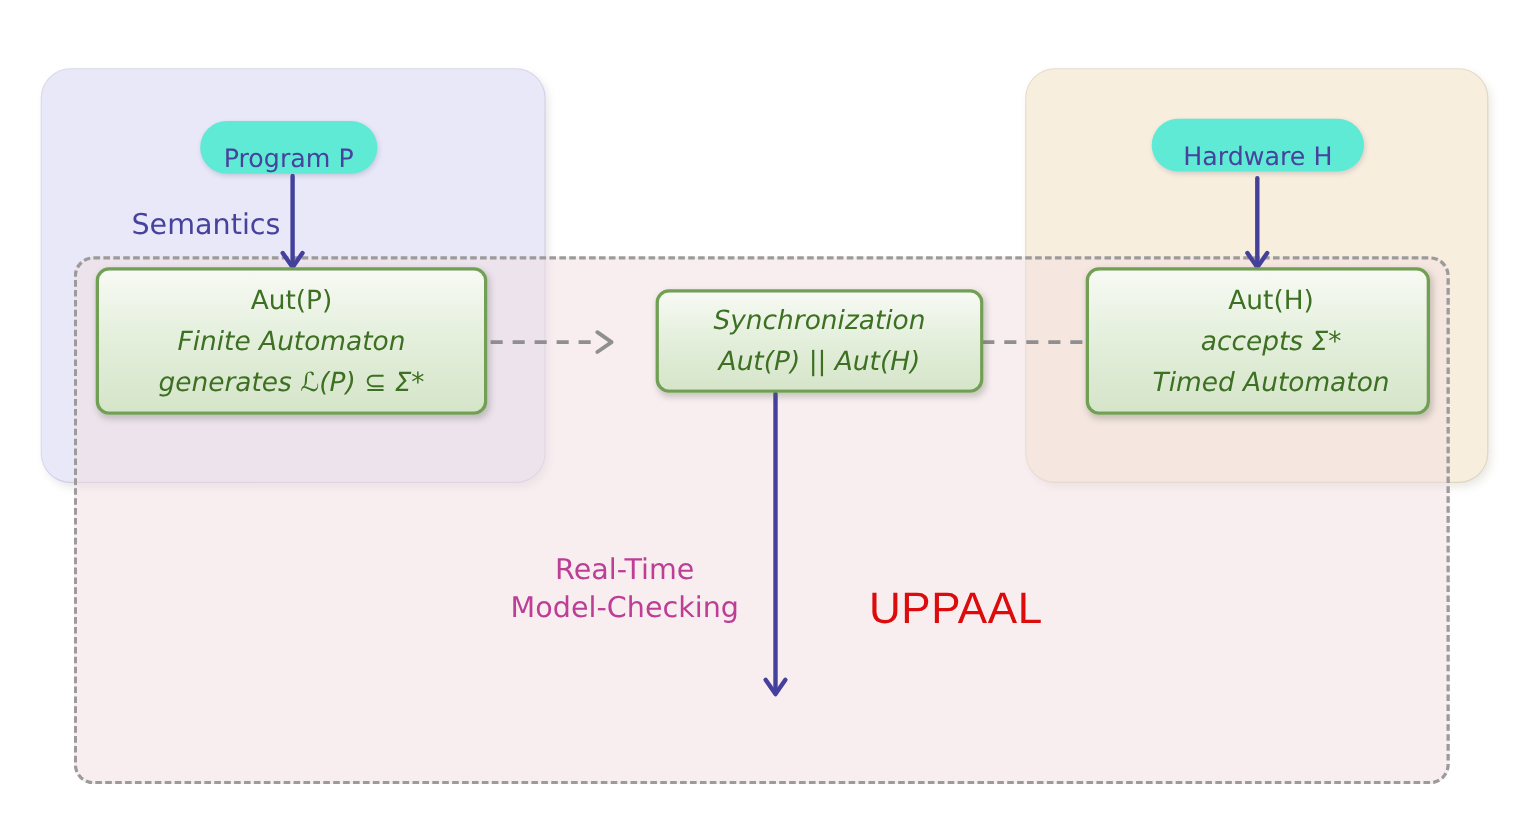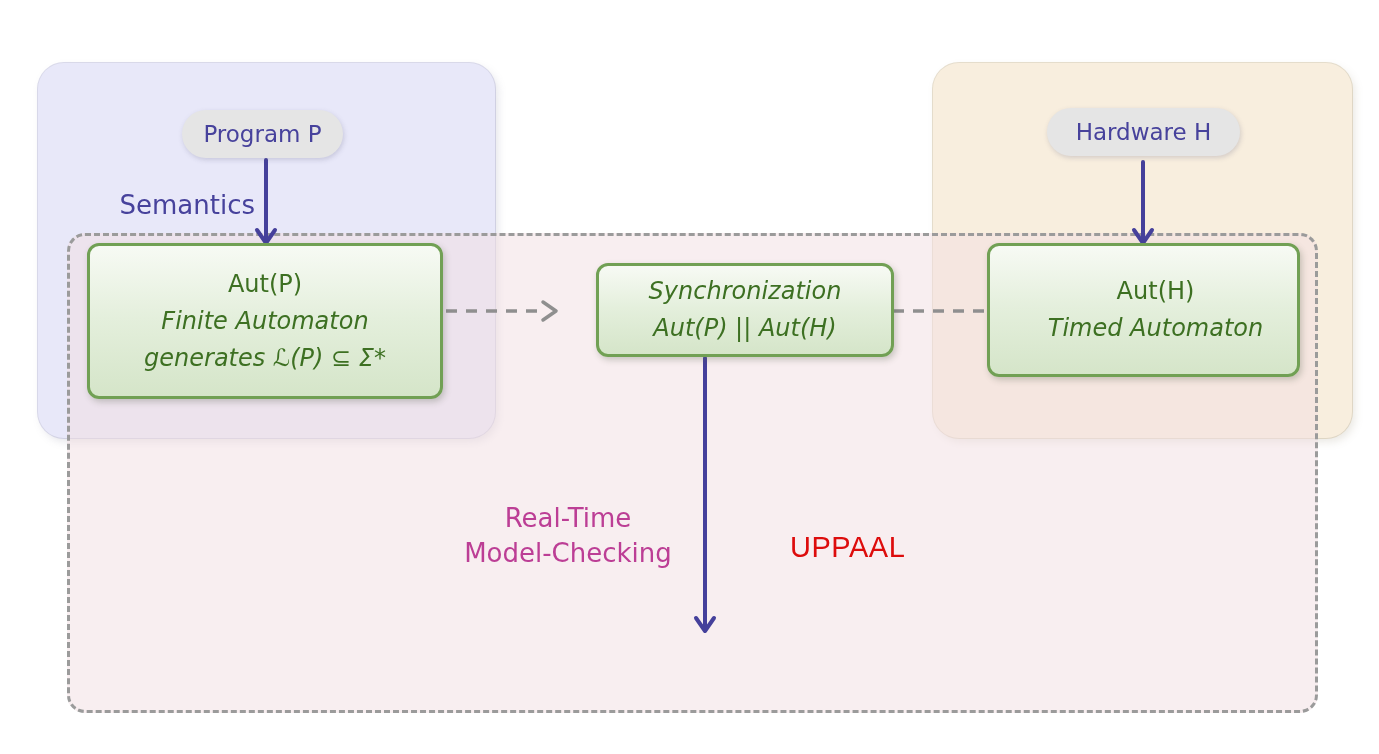--- a/index.html
+++ b/index.html
@@ -50,22 +50,22 @@
   #arrow-layer {
     position: absolute; left: 0; top: 0; width: 1379px; height: 754px;
     z-index: 3; pointer-events: none;
   }
   .solid-arrow { stroke: var(--c-arrow_indigo); stroke-width: 4; fill: none; stroke-linecap: round; stroke-linejoin: round; }
   .dashed-arrow { stroke: var(--c-dashed_gray); stroke-width: 3.5; fill: none; stroke-linecap: butt; }
   .dashed-head  { stroke: var(--c-dashed_gray); stroke-width: 3.5; fill: none; stroke-linecap: round; stroke-linejoin: round; }
   
   .tag {
     position: absolute; z-index: 4;
-    background: #e5e5e5; border-radius: 24px;
-    display: flex; align-items: center; justify-content: center;
+    background: #5eead4; border-radius: 24px;
+    display: flex; align-items: flex-end; justify-content: center;
     color: var(--c-text_indigo);
     font-size: 23px; font-weight: 500;
     box-shadow: 1px 2px 5px rgba(80,80,120,0.22);
   }
   #program-tag  { left: 182px; top: 110px; width: 161px; height: 48px; }
   #hardware-tag { left: 1047px; top: 108px; width: 193px; height: 48px; }
   
   .edge-label {
     position: absolute; z-index: 4;
     color: var(--c-text_indigo);
@@ -79,38 +79,38 @@
     box-sizing: border-box;
     border: 3px solid var(--c-green_border);
     border-radius: 12px;
     background: linear-gradient(180deg, #f7faf4 0%, #e4efdc 48%, #d5e5c9 100%);
     box-shadow: 2px 3px 6px rgba(90,100,80,0.30);
     display: flex; flex-direction: column; align-items: center; justify-content: center;
     color: var(--c-green_text);
     font-size: 24px; font-weight: 500;
     line-height: 37px; text-align: center;
   }
-  #aut-p-box { left: 87px;  top: 243px; width: 356px; height: 156px; }
+  #aut-p-box { left: 87px;  top: 243px; width: 356px; height: 134px; }
   #aut-h-box { left: 987px; top: 243px; width: 313px; height: 134px; padding-left: 24px; }
   #sync-box  { left: 558px; top: 263px; width: 298px; height: 94px; margin-left: 38px; }
   .green-box .em { font-style: italic; }
   
   #model-checking-label {
     position: absolute; z-index: 4;
     left: 420px; top: 501px; width: 296px;
     text-align: center;
     color: var(--c-magenta);
     font-size: 26px; font-weight: 500; line-height: 35px;
   }
   #uppaal-label {
     position: absolute; z-index: 4;
     left: 790px; top: 531px; width: 200px;
     color: var(--c-uppaal_red);
     font-family: "Liberation Sans", sans-serif;
-    font-size: 29px; font-weight: 500; letter-spacing: 0.5px;
+    font-size: 40px; font-weight: 500; letter-spacing: 0.5px;
   }
   
   #wcet-box {
     position: absolute; z-index: 4;
     left: 613px; top: 635px; width: 182px; height: 51px;
     background: var(--c-wcet_fill);
     border-radius: 9px;
     display: flex; align-items: center; justify-content: center;
     color: var(--c-text_indigo);
     font-size: 27px; font-weight: 500;
@@ -158,20 +158,21 @@
 
   <div class="edge-label" id="semantics-label">Semantics</div>
 
   <div class="green-box" id="aut-p-box">
     <span>Aut(P)</span>
     <span class="em">Finite Automaton</span>
     <span class="em">generates ℒ(P) ⊆ Σ*</span>
   </div>
   <div class="green-box" id="aut-h-box">
     <span>Aut(H)</span>
+    <span class="em">accepts Σ*</span>
     <span class="em">Timed Automaton</span>
   </div>
   <div class="green-box" id="sync-box">
     <span class="em">Synchronization</span>
     <span class="em">Aut(P) || Aut(H)</span>
   </div>
 
   <div id="model-checking-label">
     <div>Real-Time</div>
     <div>Model-Checking</div>

